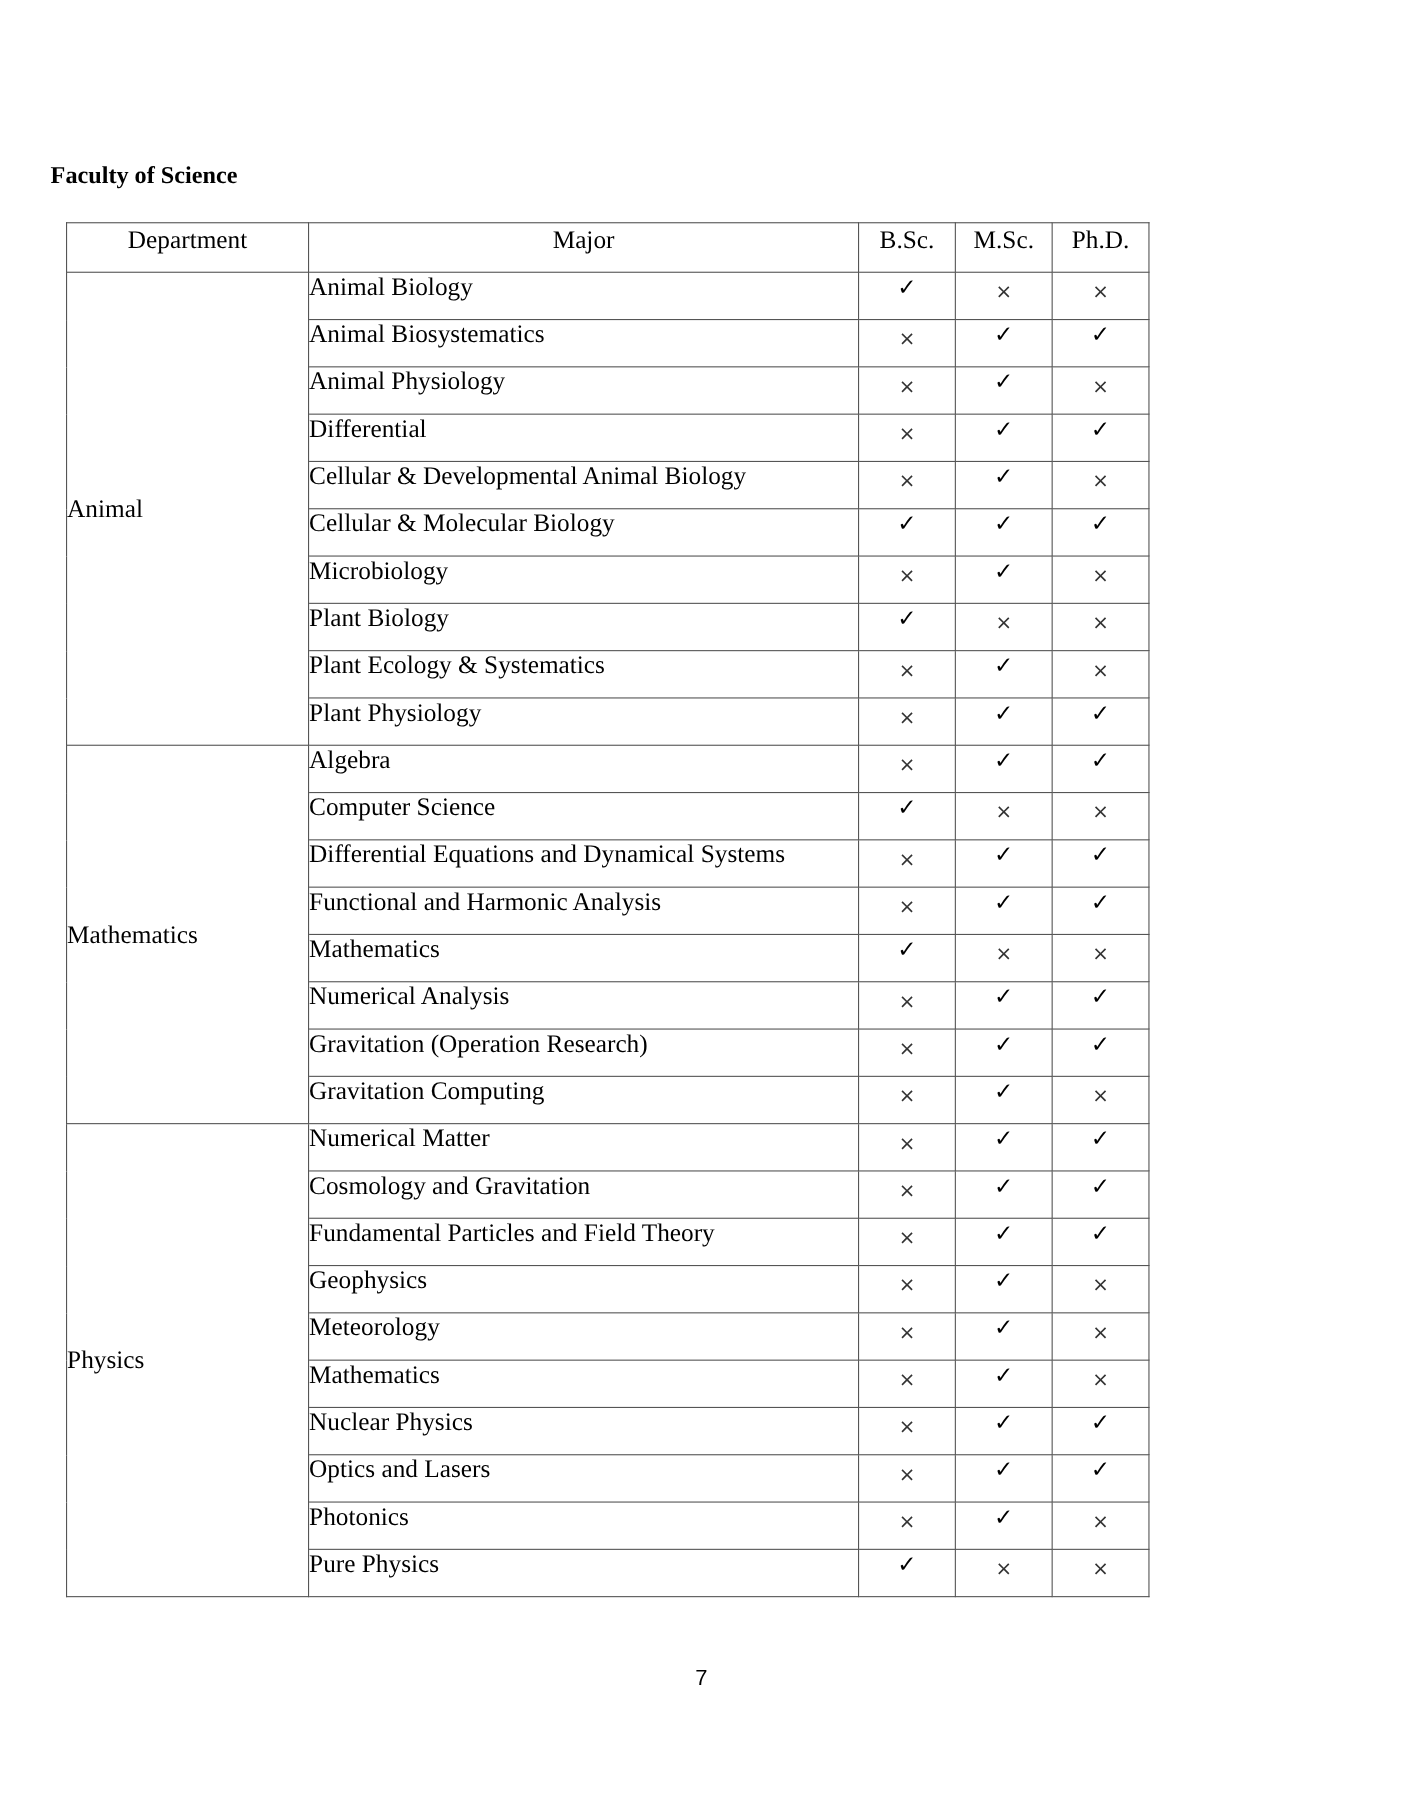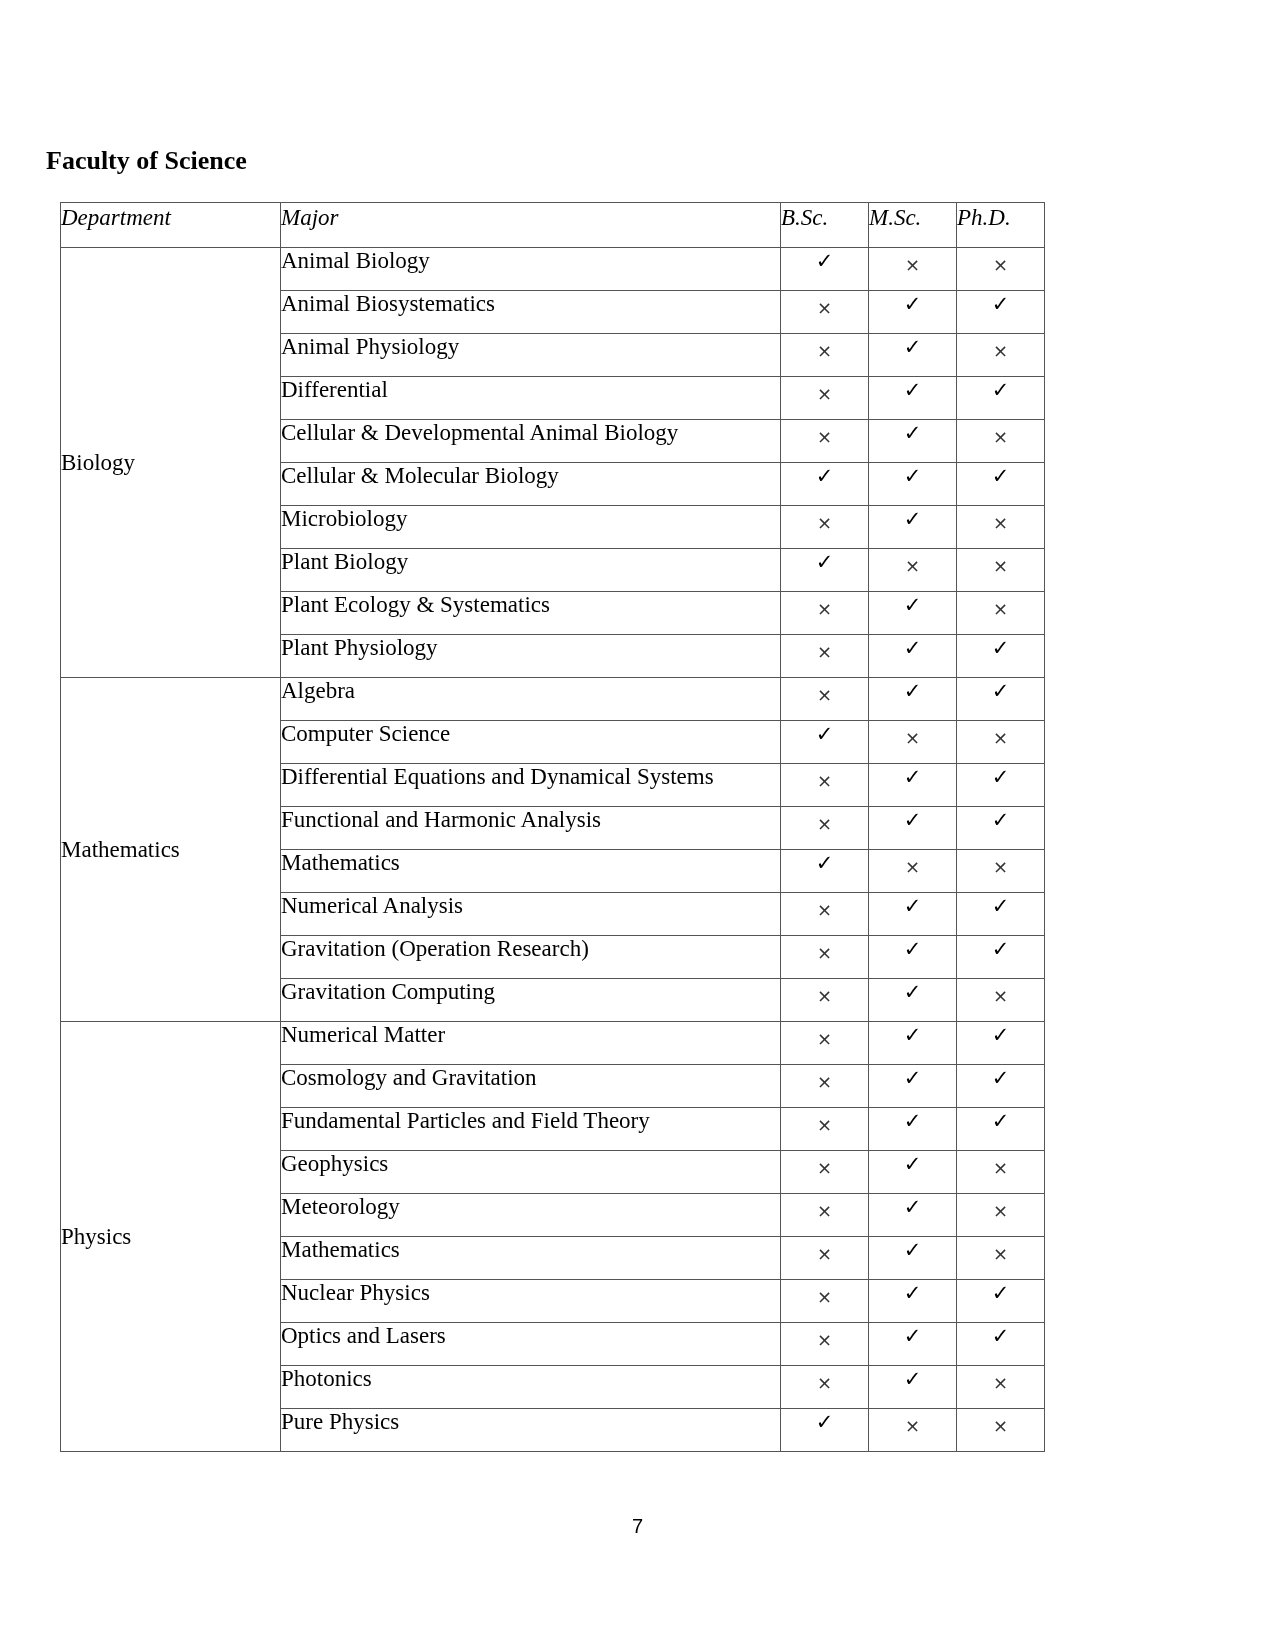--- a/index.html
+++ b/index.html
@@ -1,20 +1,20 @@
 <!DOCTYPE html>
 <html><head>
 <meta charset="utf-8">
 <style>
   html, body { margin: 0; padding: 0; background: #ffffff; }
   body { width: 1275px; height: 1650px; position: relative; font-family: "Liberation Serif", serif; color: #000; }
-  .title { position: absolute; left: 46px; top: 146px; font-size: 26px; font-weight: bold; margin: 0; }
+  .title { position: absolute; left: 46px; top: 146px; font-size: 22px; font-weight: bold; margin: 0; }
   table.grid { position: absolute; left: 60px; top: 202px; border-collapse: collapse; }
   table.grid td, table.grid th { border: 1.4px solid #555; font-size: 23px; font-weight: normal; padding: 0; height: 42px; }
-  table.grid th { text-align: left; vertical-align: top; padding-top: 2px; font-style: italic; }
+  table.grid th { text-align: center; vertical-align: top; padding-top: 2px; }
   col.c-dept { width: 220px; }
   col.c-major { width: 500px; }
   col.c-deg { width: 88px; }
   td.dept { padding-left: 11px; vertical-align: middle; }
   td.major { padding-left: 11px; vertical-align: top; padding-top: 1px; }
   td.mark { text-align: center; vertical-align: top; padding-top: 2px; }
   .check { font-family: "DejaVu Sans", sans-serif; font-size: 21px; font-weight: bold; }
   .cross { font-family: "DejaVu Sans", sans-serif; font-size: 18px; color: #333; position: relative; top: 3px; }
   .page-num { position: absolute; left: 0; width: 1275px; top: 1515px; text-align: center; font-family: "Liberation Sans", sans-serif; font-size: 20px; }
 </style>
@@ -35,21 +35,21 @@
     <tr>
       <th>Department</th>
       <th>Major</th>
       <th>B.Sc.</th>
       <th>M.Sc.</th>
       <th>Ph.D.</th>
     </tr>
   </thead>
   <tbody id="table-body">
       <tr>
-        <td class="dept" rowspan="10">Biology</td>
+        <td class="dept" rowspan="10">Animal</td>
         <td class="major">Animal Biology</td>
         <td class="mark"><span class="check">✓</span></td>
         <td class="mark"><span class="cross">×</span></td>
         <td class="mark"><span class="cross">×</span></td>
       </tr>
       <tr>
         <td class="major">Animal Biosystematics</td>
         <td class="mark"><span class="cross">×</span></td>
         <td class="mark"><span class="check">✓</span></td>
         <td class="mark"><span class="check">✓</span></td>

